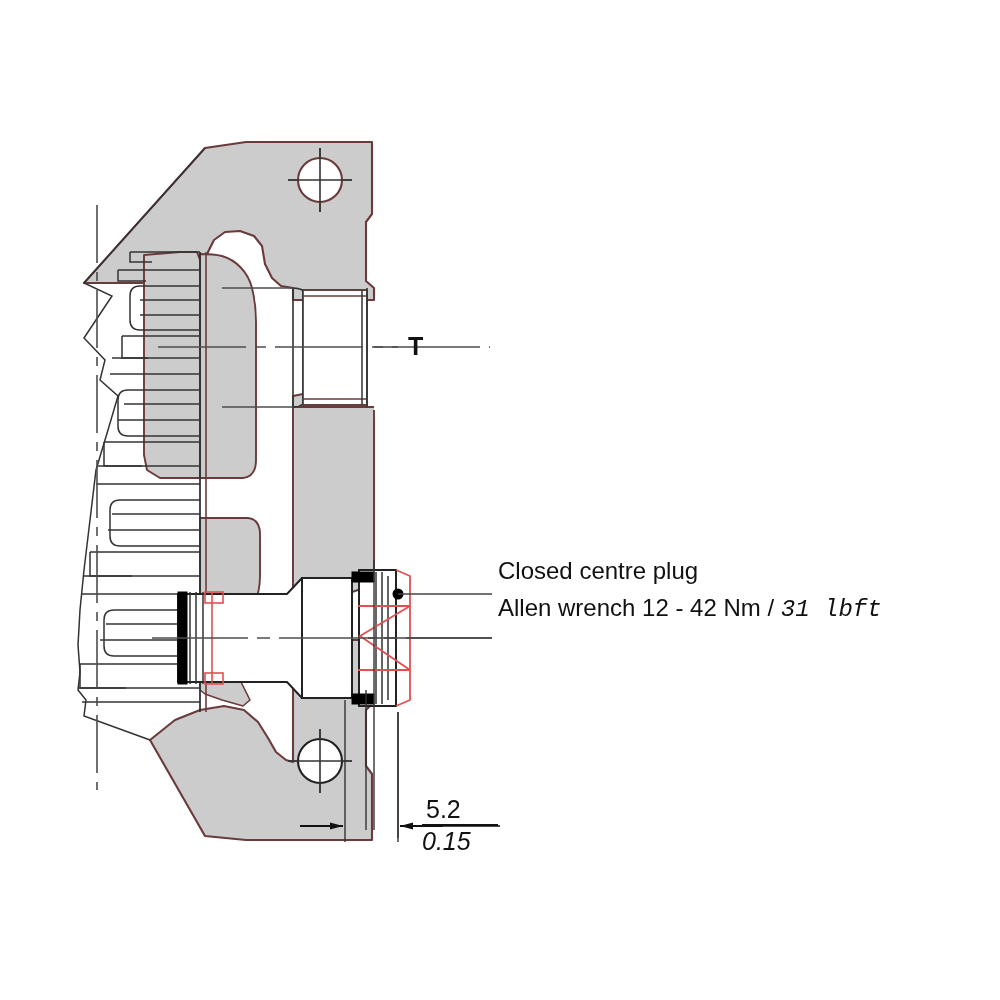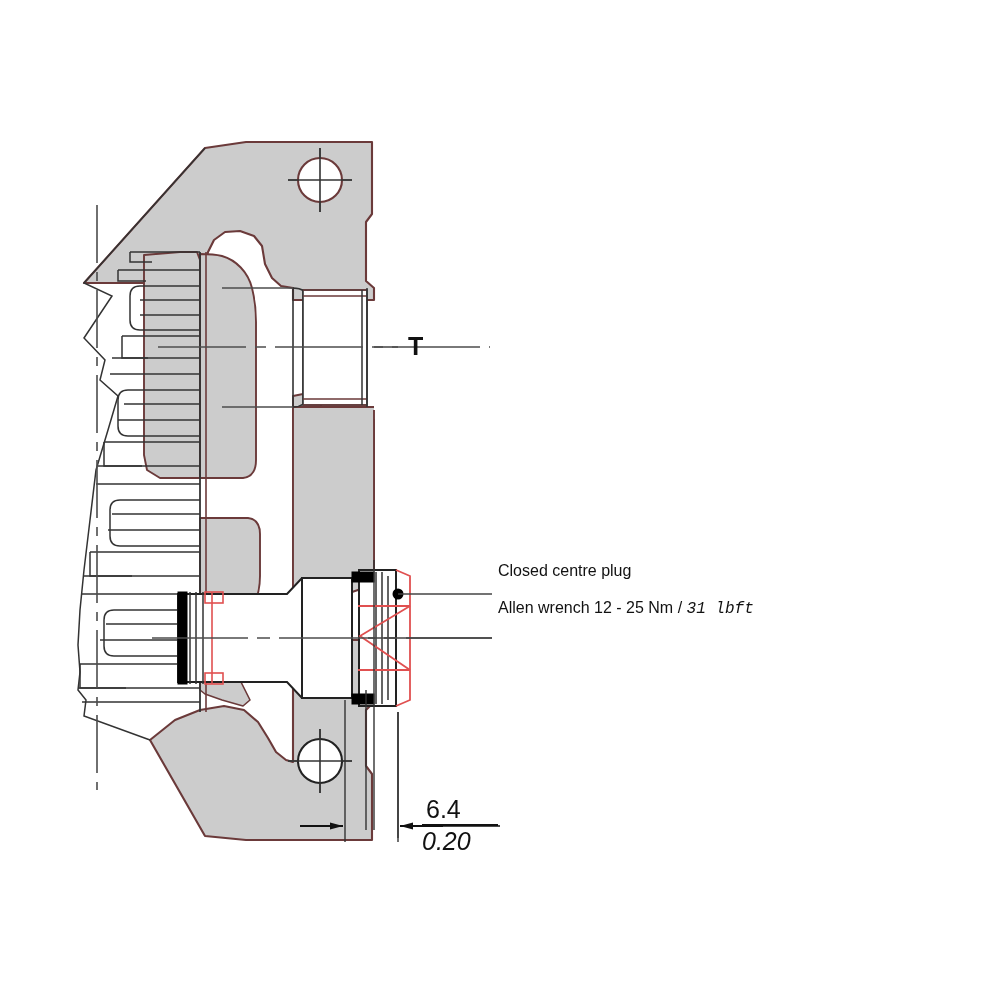--- a/index.html
+++ b/index.html
@@ -37,21 +37,21 @@
   .anno-port {
     font-size: 25px;
     font-weight: bold;
     letter-spacing: 0.5px;
   }
   .callout {
     position: absolute;
     left: 498px;
     top: 552px;
     line-height: 37px;
-    font-size: 16px;
+    font-size: 24px;
     color: #111111;
   }
   .callout .line1 { display: block; }
   .callout .line2 { display: block; }
   .callout .imp { font-style: italic; font-family: Liberation Mono, monospace; }
   .dim-block {
     position: absolute;
     left: 420px;
     top: 795px;
     width: 130px;
@@ -386,22 +386,22 @@
       <path d="M 443,826 L 400,826" fill="none" stroke="#111111" stroke-width="1.8" marker-end="url(#arrR)"></path>
       <path d="M 400,826 L 500,826" fill="none" stroke="#111111" stroke-width="1.6"></path>
     </g>
 
   </svg>
 
   <div class="anno anno-port" style="left:408px; top:332px;">T</div>
 
   <div class="callout">
     <span class="line1">Closed centre plug</span>
-    <span class="line2"><span>Allen wrench 12 - 25 Nm / </span><span class="imp">31 lbft</span></span>
+    <span class="line2"><span>Allen wrench 12 - 42 Nm / </span><span class="imp">31 lbft</span></span>
   </div>
 
   <div class="dim-block">
-    <span class="dim-metric">6.4</span>
+    <span class="dim-metric">5.2</span>
     <span class="dim-rule"></span>
-    <span class="dim-imperial">0.20</span>
+    <span class="dim-imperial">0.15</span>
   </div>
 
 </div>
 
 </body></html>

